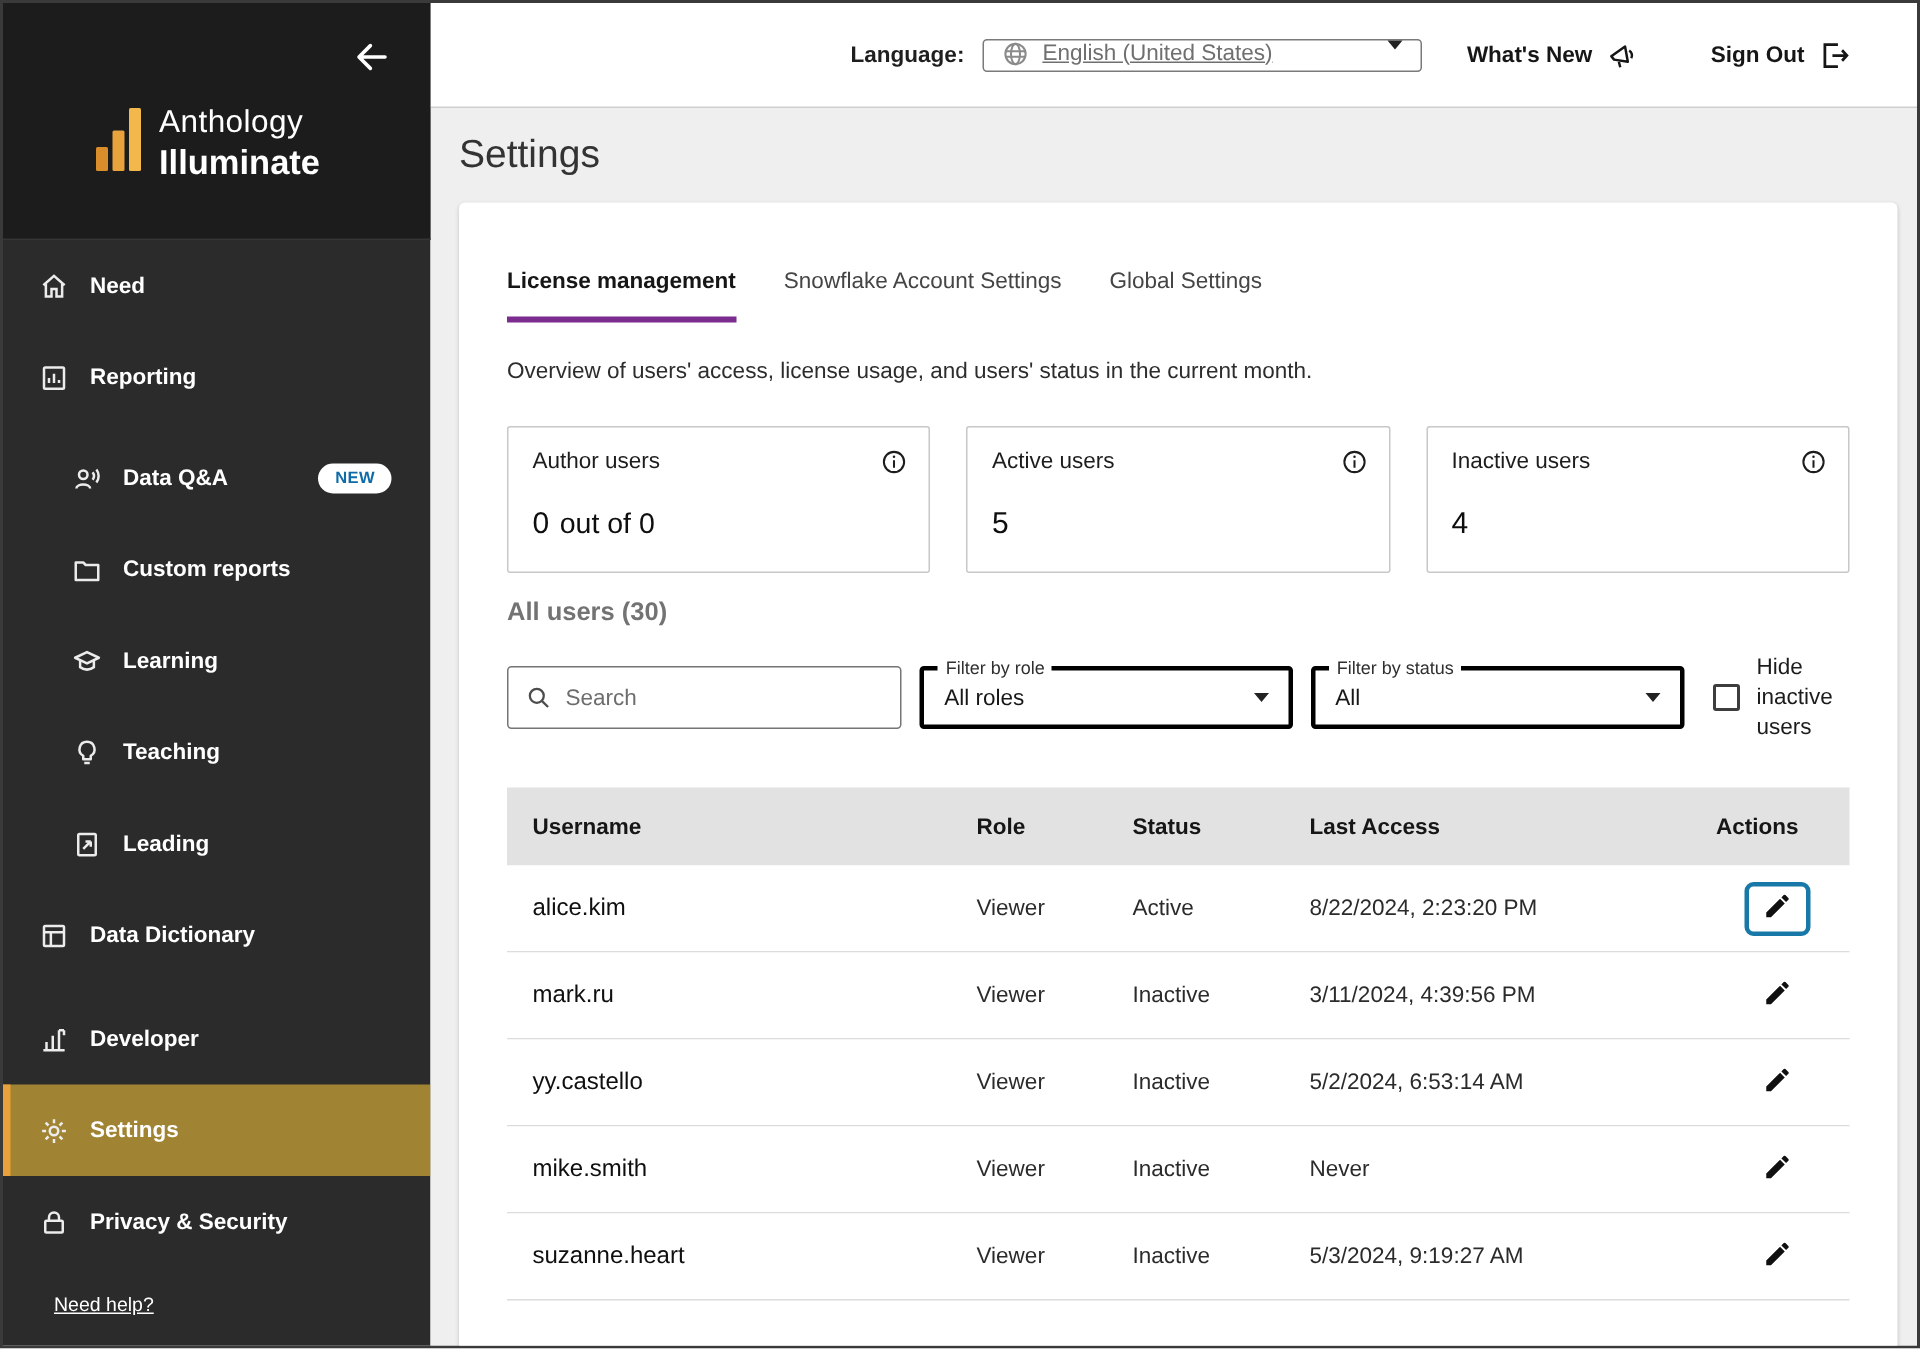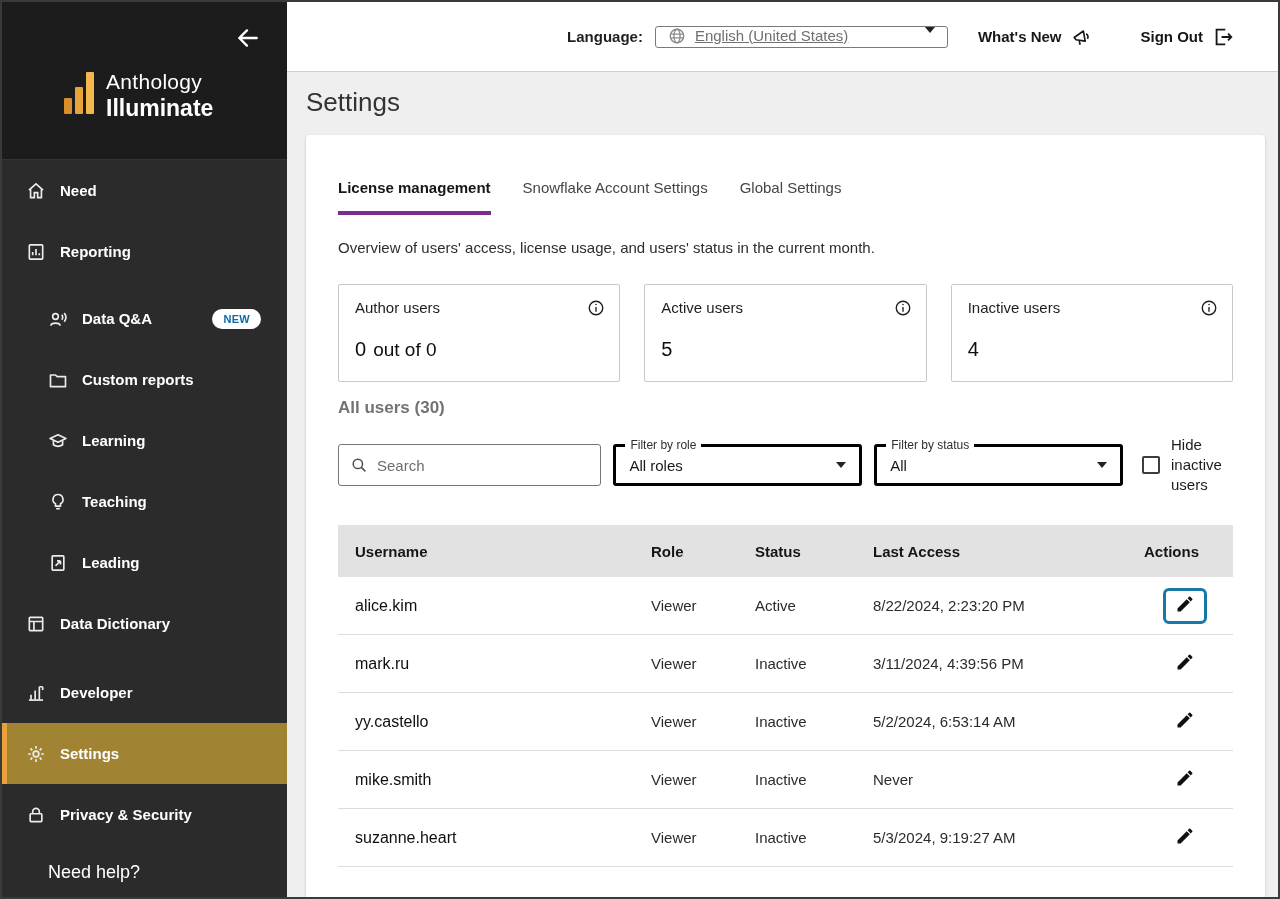--- a/index.html
+++ b/index.html
@@ -23,21 +23,21 @@
 
   .nav { display: flex; flex-direction: column; }
   .nav-item { display: flex; align-items: center; gap: 14px; height: 61px; padding-left: 24px; font-size: 15px; font-weight: 600; color: #fff; cursor: pointer; }
   .nav-item.indent { padding-left: 46px; }
   .nav-item.gap6 { margin-top: 6px; }
   .nav-item.gap8 { margin-top: 8px; }
   .nav-item.active { background: #a08433; border-left: 5px solid #e9a13b; padding-left: 19px; }
   .nav-icon { width: 20px; height: 20px; display: inline-flex; color: #ececec; flex-shrink: 0; }
   .nav-icon svg { width: 100%; height: 100%; }
   .badge-new { margin-left: auto; margin-right: 26px; background: #ffffff; color: #0e6ba8; font-size: 11px; font-weight: 700; padding: 4px 11px; border-radius: 11px; letter-spacing: 0.3px; }
-  .need-help { margin: 17px 0 0 46px; font-size: 18px; color: #fff; cursor: pointer; width: max-content; }
+  .need-help { margin: 17px 0 0 34px; font-size: 13px; color: #fff; text-decoration: underline; cursor: pointer; width: max-content; }
 
   
   .main { flex: 1; min-width: 0; display: flex; flex-direction: column; background: #efefef; }
   .topbar { height: 70px; background: #fff; border-bottom: 1px solid #cfcfcf; display: flex; align-items: center; justify-content: flex-end; padding-right: 44px; flex-shrink: 0; }
   .lang-label { font-size: 15px; font-weight: 700; color: #1f1f1f; margin-right: 12px; }
   .lang-select { width: 293px; height: 22px; background: #fff; border: 1px solid #7a7a7a; border-radius: 3px; display: flex; align-items: flex-start; gap: 9px; padding: 0 12px; color: #6f6f6f; cursor: pointer; margin-right: 30px; text-decoration: underline; }
   .lang-select .globe { width: 18px; height: 18px; color: #8a8a8a; }
   .lang-select .globe svg { width: 100%; height: 100%; }
   .lang-value { font-size: 15px; color: #6f6f6f; }
   .caret { margin-left: auto; width: 0; height: 0; border-left: 5px solid transparent; border-right: 5px solid transparent; border-top: 6px solid #222; }

